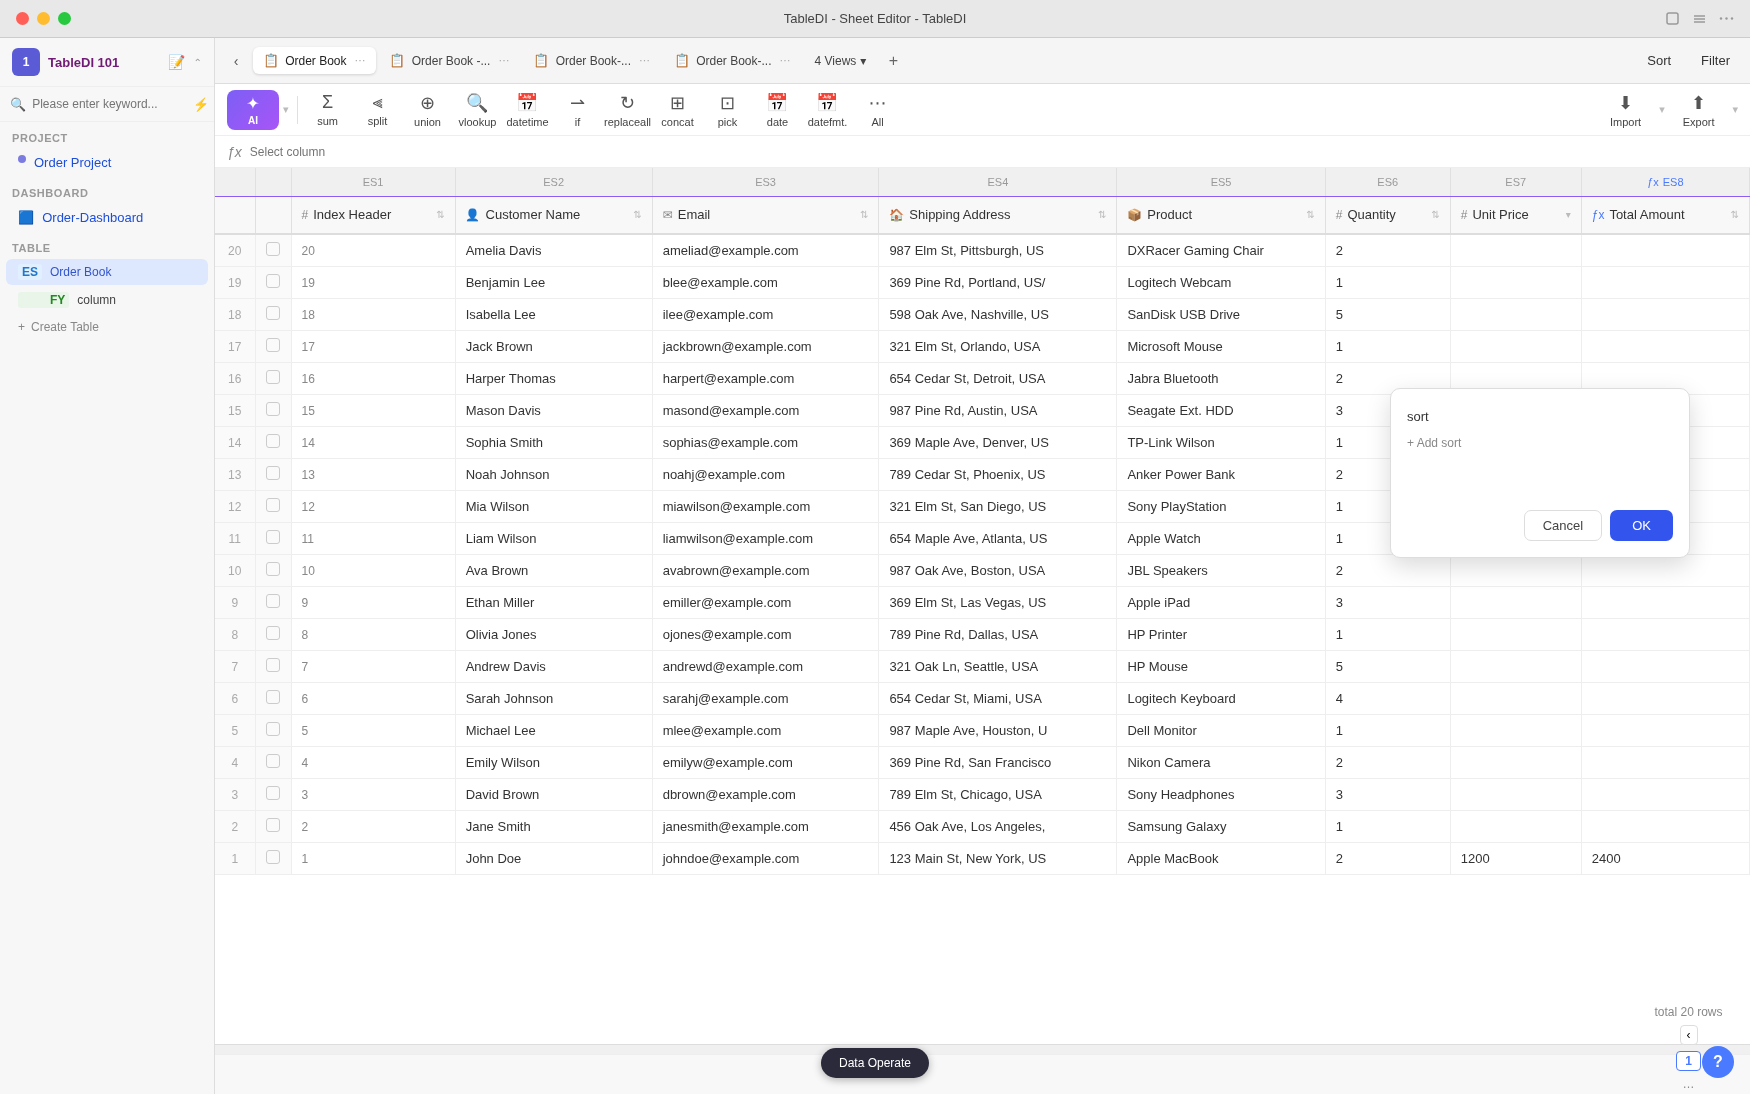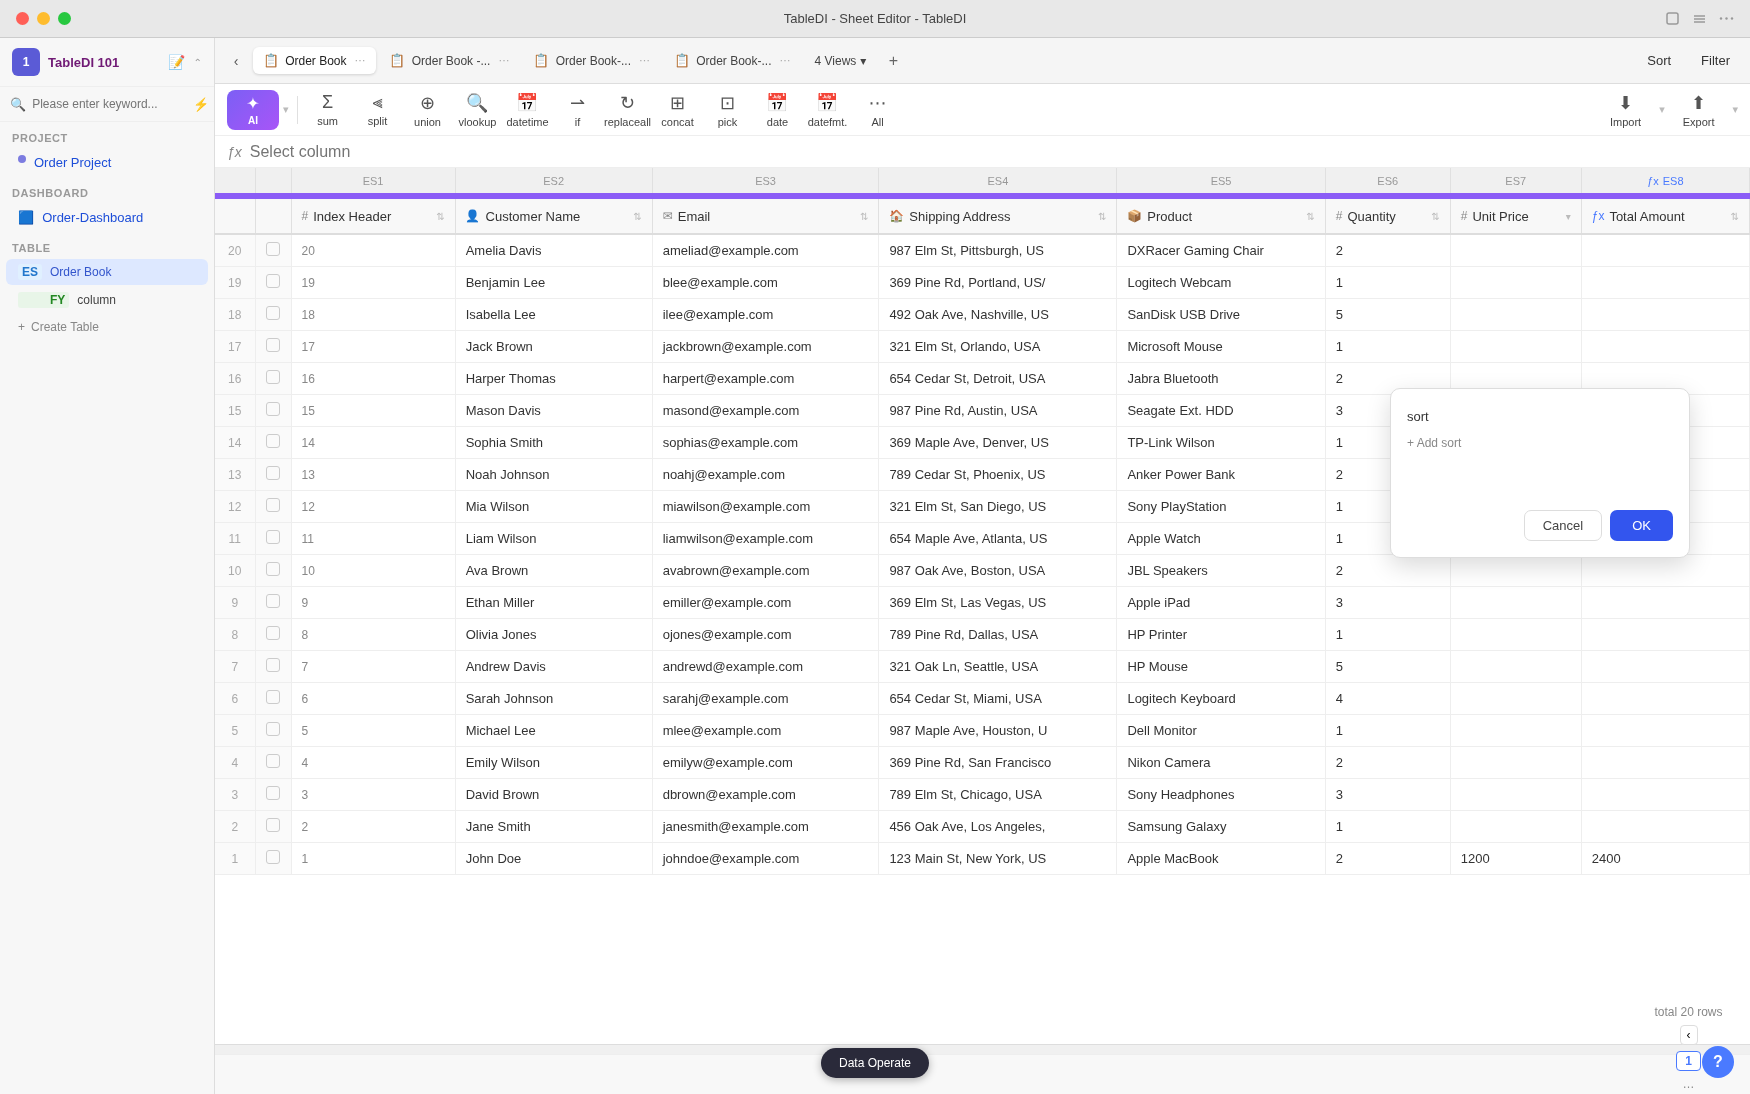--- a/index.html
+++ b/index.html
@@ -196,21 +196,21 @@
       background: white;
       border-bottom: 1px solid #eee;
       display: flex;
       align-items: center;
       padding: 0 12px;
       gap: 8px;
       flex-shrink: 0;
     }
     .fx-label { font-size: 14px; color: #888; font-style: italic; }
     .formula-select {
-      font-size: 16px; color: #15803d; background: transparent; border: none; outline: none;
+      font-size: 12px; color: #15803d; background: transparent; border: none; outline: none;
       flex: 1; cursor: pointer;
     }
 
     
     .sheet-wrapper {
       flex: 1;
       display: flex;
       flex-direction: column;
       overflow: hidden;
       position: relative;
@@ -238,21 +238,21 @@
       white-space: nowrap;
     }
     .col-header-row-first th {
       background: #f0f0f0;
       height: 28px;
       font-size: 11px;
       color: #999;
       font-weight: 500;
       text-align: center;
       padding: 4px 8px;
-      border-bottom: 6px solid #8b5cf6;
+      border-bottom: 1px solid #8b5cf6;
     }
     .col-header-row th {
       height: 38px;
       font-weight: 500;
       color: #333;
       background: #f8f8f8;
     }
     .col-header-inner {
       display: flex;
       align-items: center;
@@ -651,21 +651,21 @@
       <td>1</td>
       <td></td>
       <td></td>
     </tr>
               <tr>
       <td class="row-num">18</td>
       <td class="row-checkbox"><span class="checkbox"></span></td>
       <td class="idx-cell">18</td>
       <td>Isabella Lee</td>
       <td>ilee@example.com</td>
-      <td>492 Oak Ave, Nashville, US</td>
+      <td>598 Oak Ave, Nashville, US</td>
       <td>SanDisk USB Drive</td>
       <td>5</td>
       <td></td>
       <td></td>
     </tr>
               <tr>
       <td class="row-num">17</td>
       <td class="row-checkbox"><span class="checkbox"></span></td>
       <td class="idx-cell">17</td>
       <td>Jack Brown</td>

